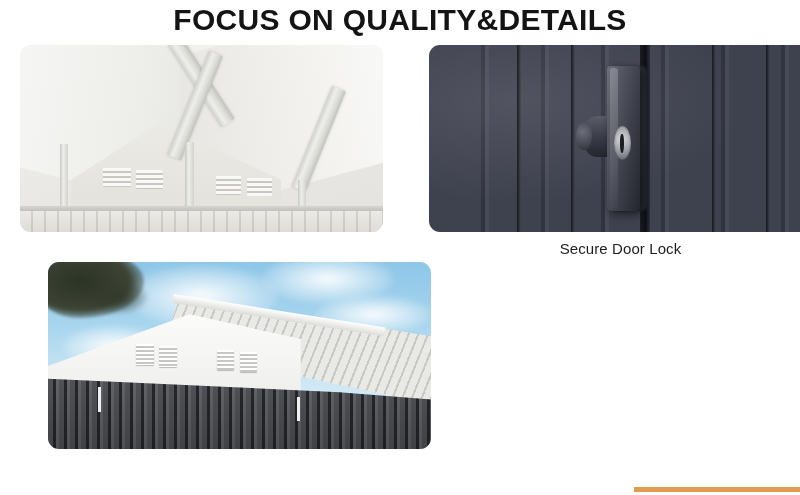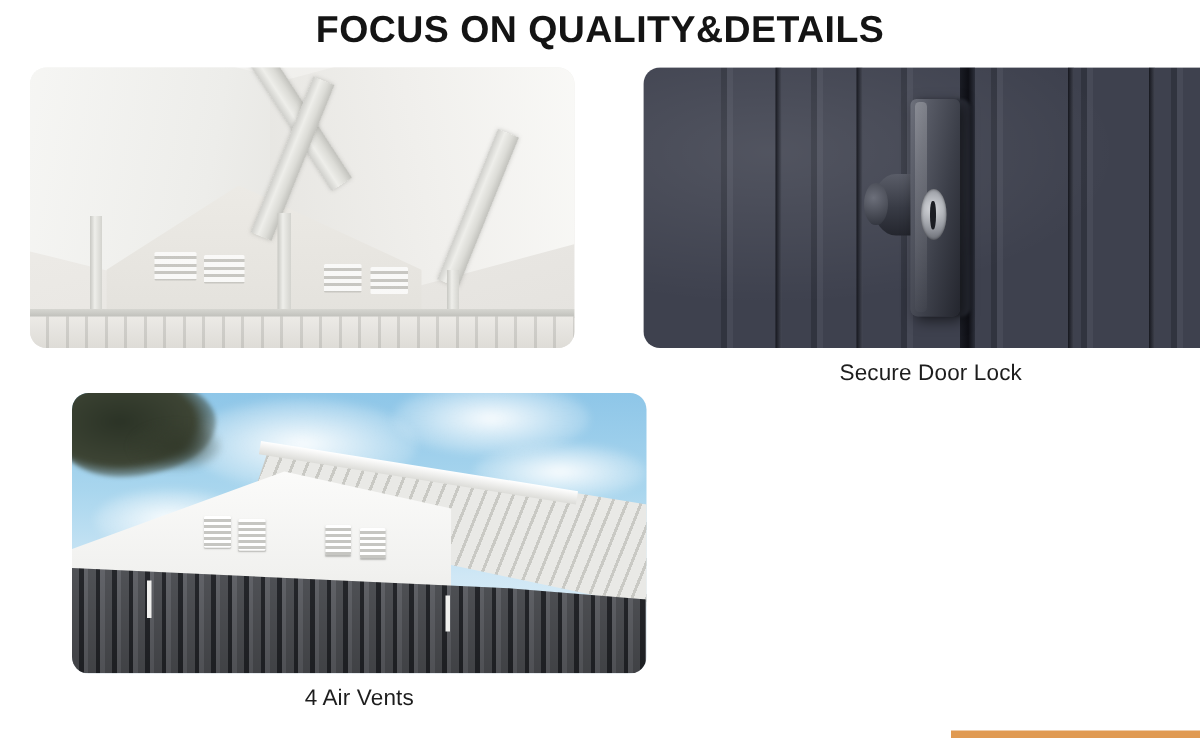--- a/index.html
+++ b/index.html
@@ -15,21 +15,21 @@
     position: relative;
   }
 
   
   .page-title {
     position: absolute;
     top: 6px;
     left: 0;
     width: 800px;
     text-align: center;
-    font-size: 25px;
+    font-size: 30px;
     font-weight: bold;
     letter-spacing: 0.3px;
     color: #141414;
     line-height: 28px;
   }
 
   
   .feature-grid {
     position: absolute;
     top: 45px;
@@ -373,18 +373,17 @@
       <div class="ridge"></div>
       <div class="vent-lv lv-1"></div>
       <div class="vent-lv lv-2"></div>
       <div class="vent-lv lv-3"></div>
       <div class="vent-lv lv-4"></div>
       <div class="wall"></div>
       <div class="wall-shade"></div>
       <div class="latch latch-1"></div>
       <div class="latch latch-2"></div>
     </div>
-    <div class="caption">4 Air Vents</div>
   </div>
 
 </div>
 
 <div class="accent-bar" style="background: rgb(224, 154, 82);"></div>
 
 </body></html>

